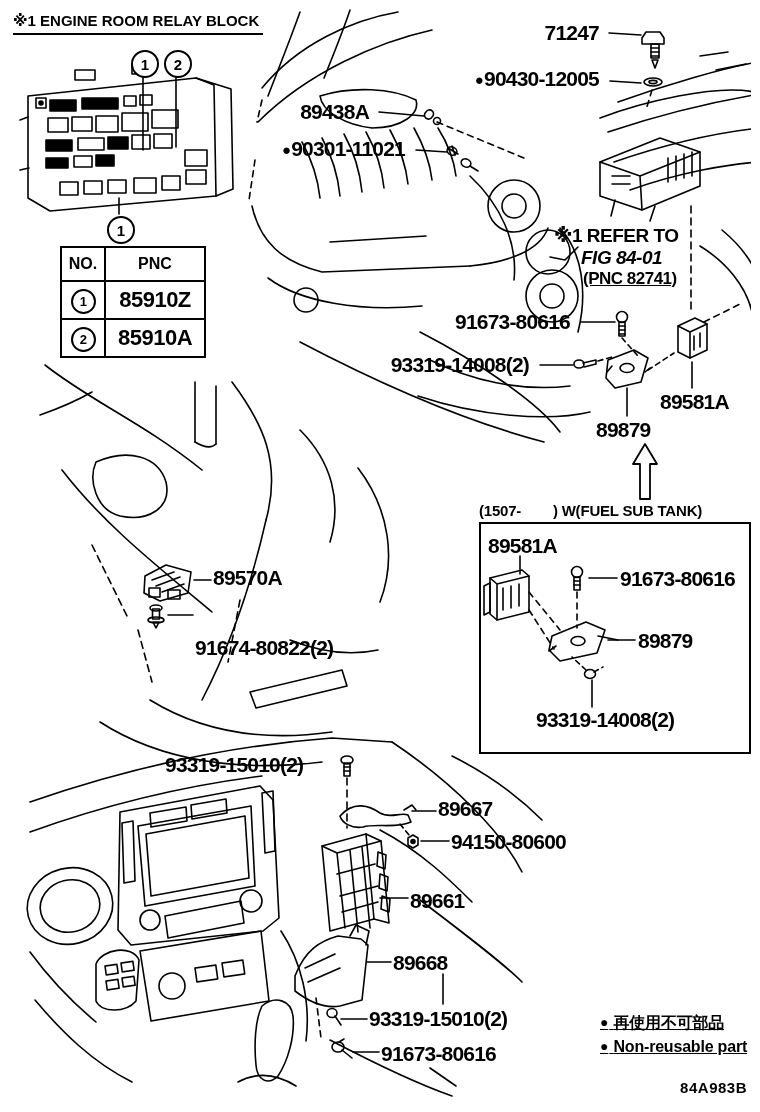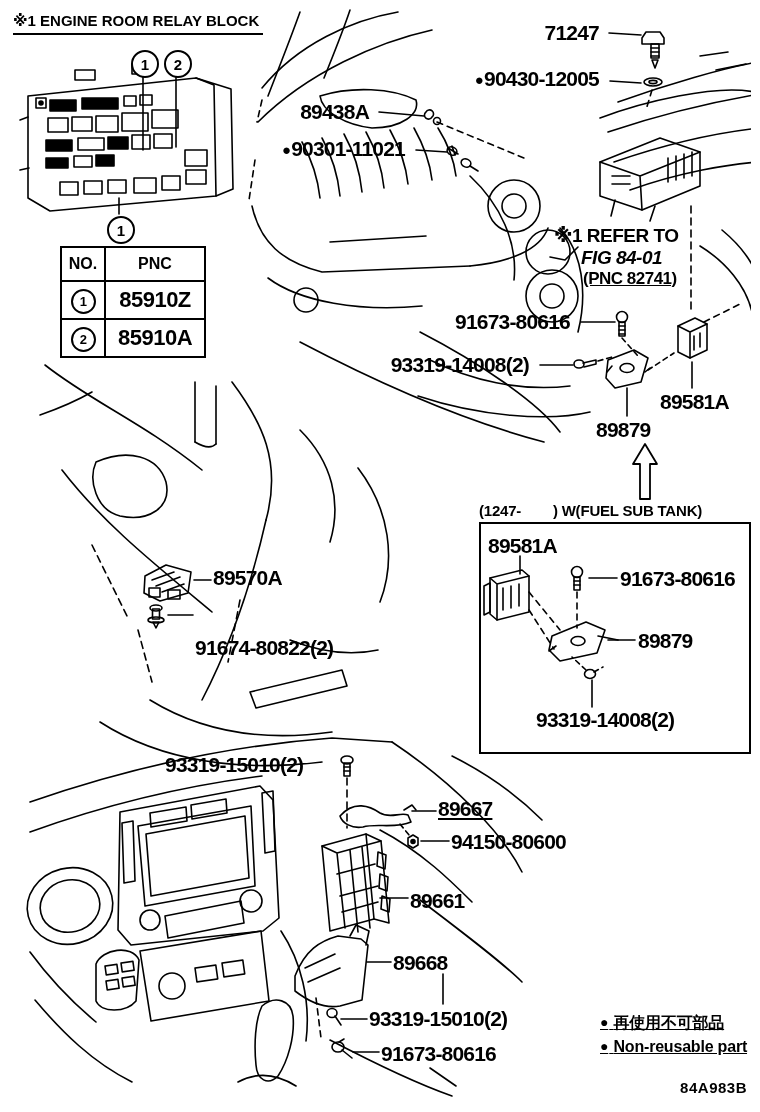--- a/index.html
+++ b/index.html
@@ -341,32 +341,32 @@
     <div>※1 REFER TO</div>
     <div class="l2">FIG 84-01</div>
     <div class="l3">(PNC 82741)</div>
   </div>
 
   <div class="txt pn" style="right:181px;top:311px;">91673-80616</div>
   <div class="txt pn" style="right:222px;top:354px;">93319-14008(2)</div>
   <div class="txt pn" style="left:660px;top:391px;">89581A</div>
   <div class="txt pn" style="left:596px;top:419px;">89879</div>
 
-  <div class="txt caption" style="left:479px;top:503px;">(1247-        ) W(FUEL SUB TANK)</div>
+  <div class="txt caption" style="left:479px;top:503px;">(1507-        ) W(FUEL SUB TANK)</div>
   <div class="subtank-box" style="left:479px;top:522px;width:268px;height:228px;"></div>
   <div class="txt pn" style="left:488px;top:535px;">89581A</div>
   <div class="txt pn" style="left:620px;top:568px;">91673-80616</div>
   <div class="txt pn" style="left:638px;top:630px;">89879</div>
   <div class="txt pn" style="left:536px;top:709px;">93319-14008(2)</div>
 
   <div class="txt pn" style="left:213px;top:567px;">89570A</div>
   <div class="txt pn" style="left:195px;top:637px;">91674-80822(2)</div>
 
   <div class="txt pn" style="left:165px;top:754px;">93319-15010(2)</div>
-  <div class="txt pn" style="left:438px;top:798px;text-decoration:underline;">89667</div>
+  <div class="txt pn" style="left:438px;top:798px;">89667</div>
   <div class="txt pn" style="left:451px;top:831px;">94150-80600</div>
   <div class="txt pn" style="left:410px;top:890px;">89661</div>
   <div class="txt pn" style="left:393px;top:952px;">89668</div>
   <div class="txt pn" style="left:369px;top:1008px;">93319-15010(2)</div>
   <div class="txt pn" style="left:381px;top:1043px;">91673-80616</div>
 
   <div class="txt legend-row" style="left:600px;top:1015px;"><span class="bullet">●</span> <span>再使用不可部品</span></div>
   <div class="txt legend-row" style="left:600px;top:992px;margin-top:47px;"><span class="bullet">●</span> <span>Non-reusable part</span></div>
 
   <div class="txt code" style="right:4px;top:1080px;">84A983B</div>

